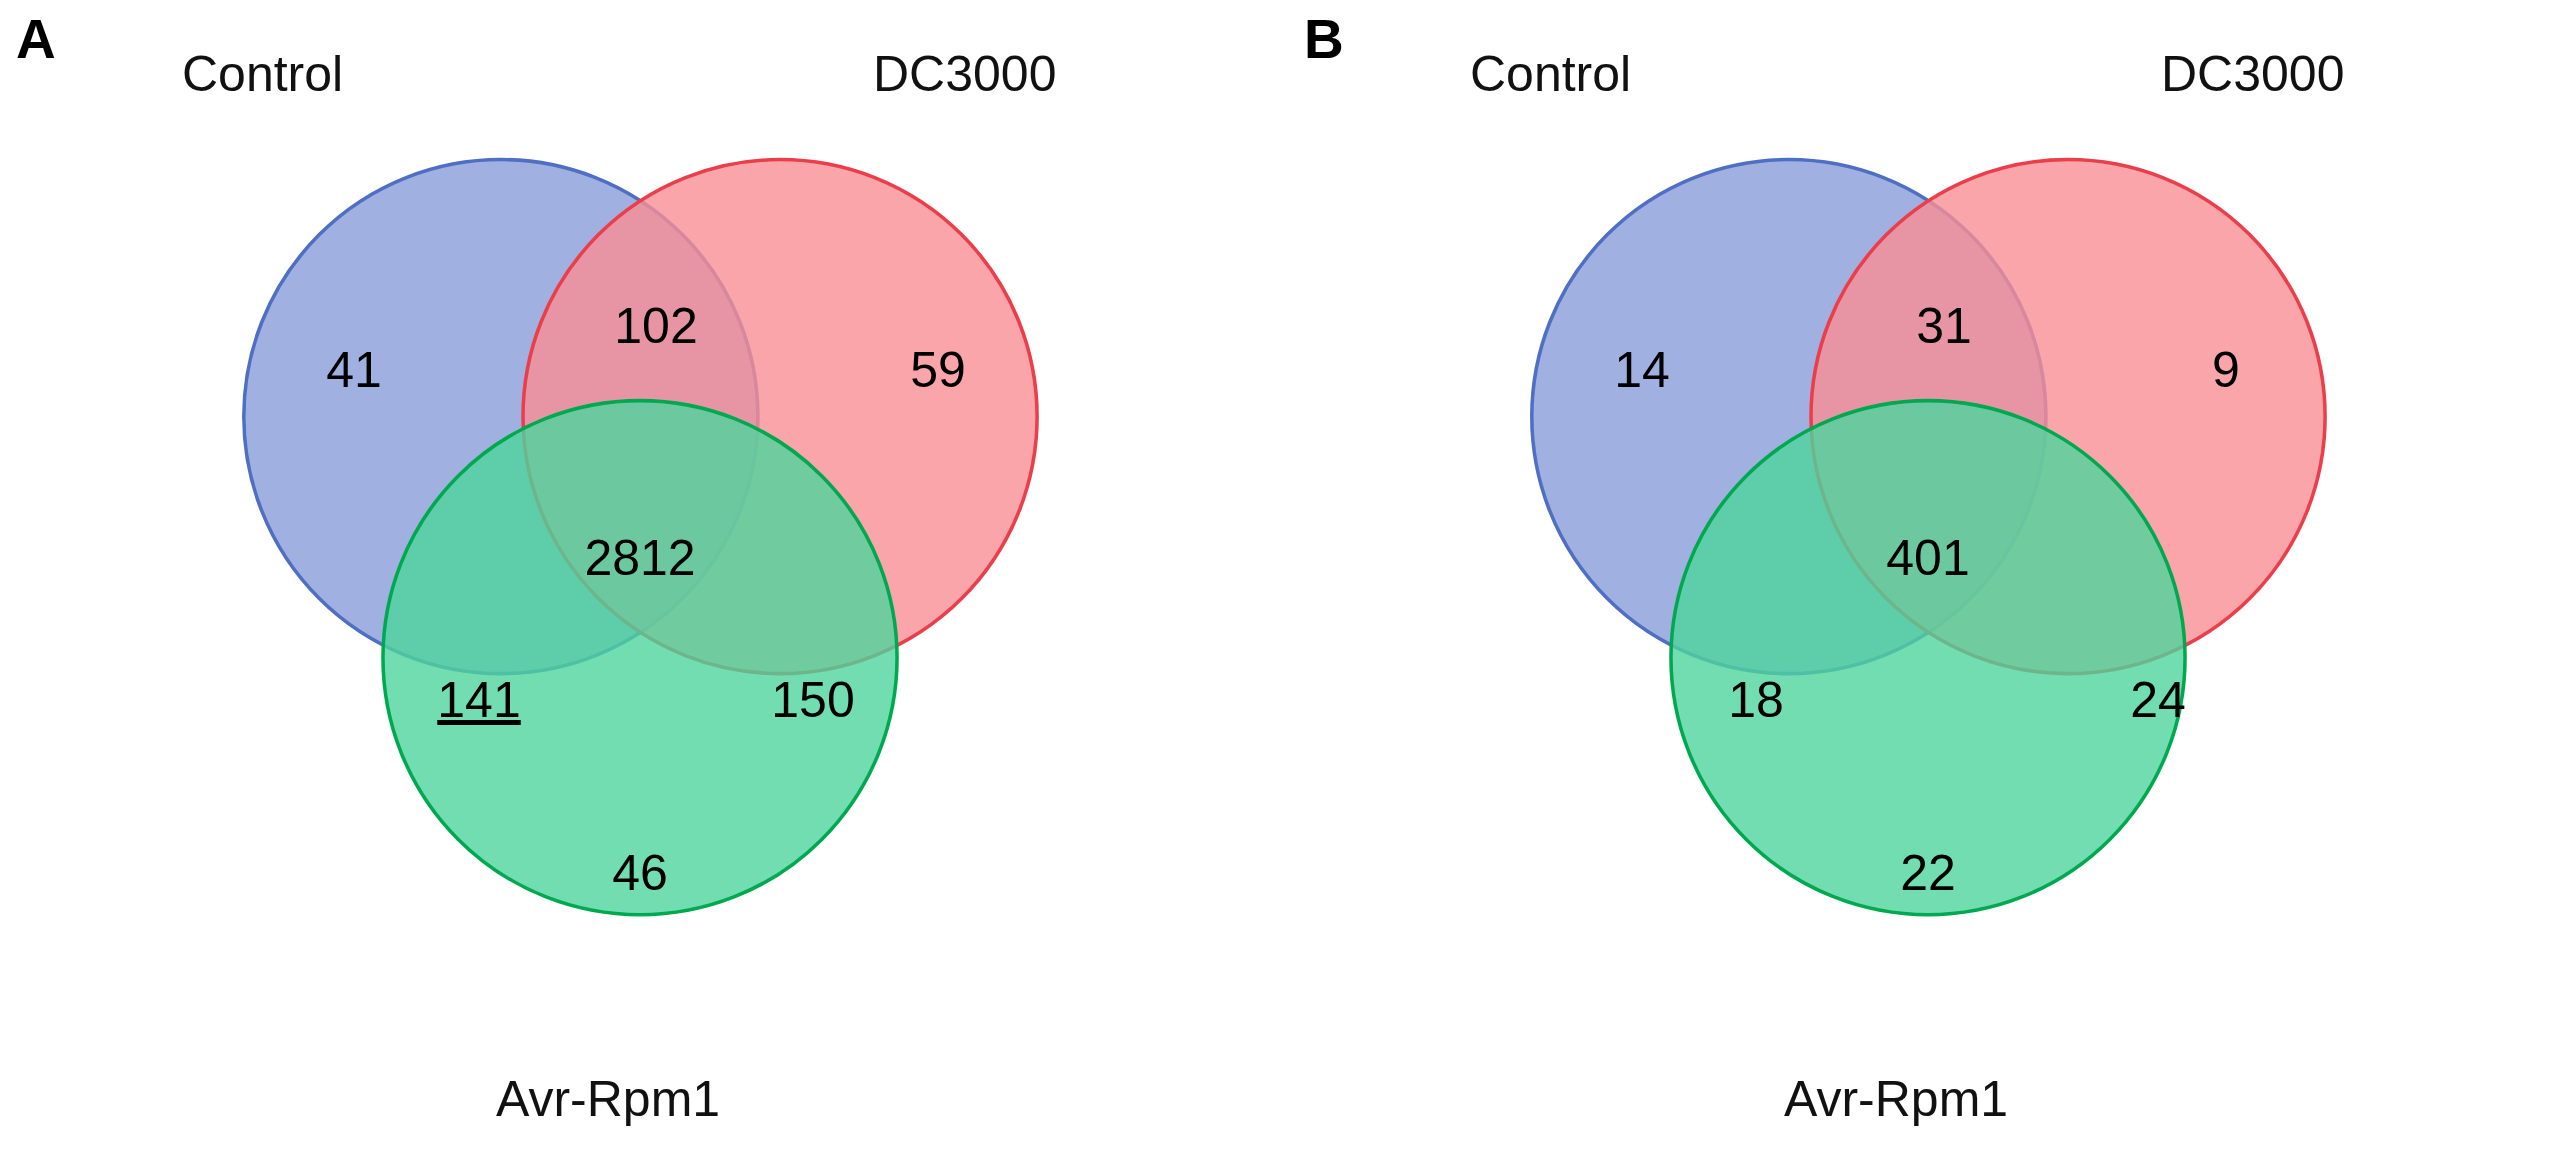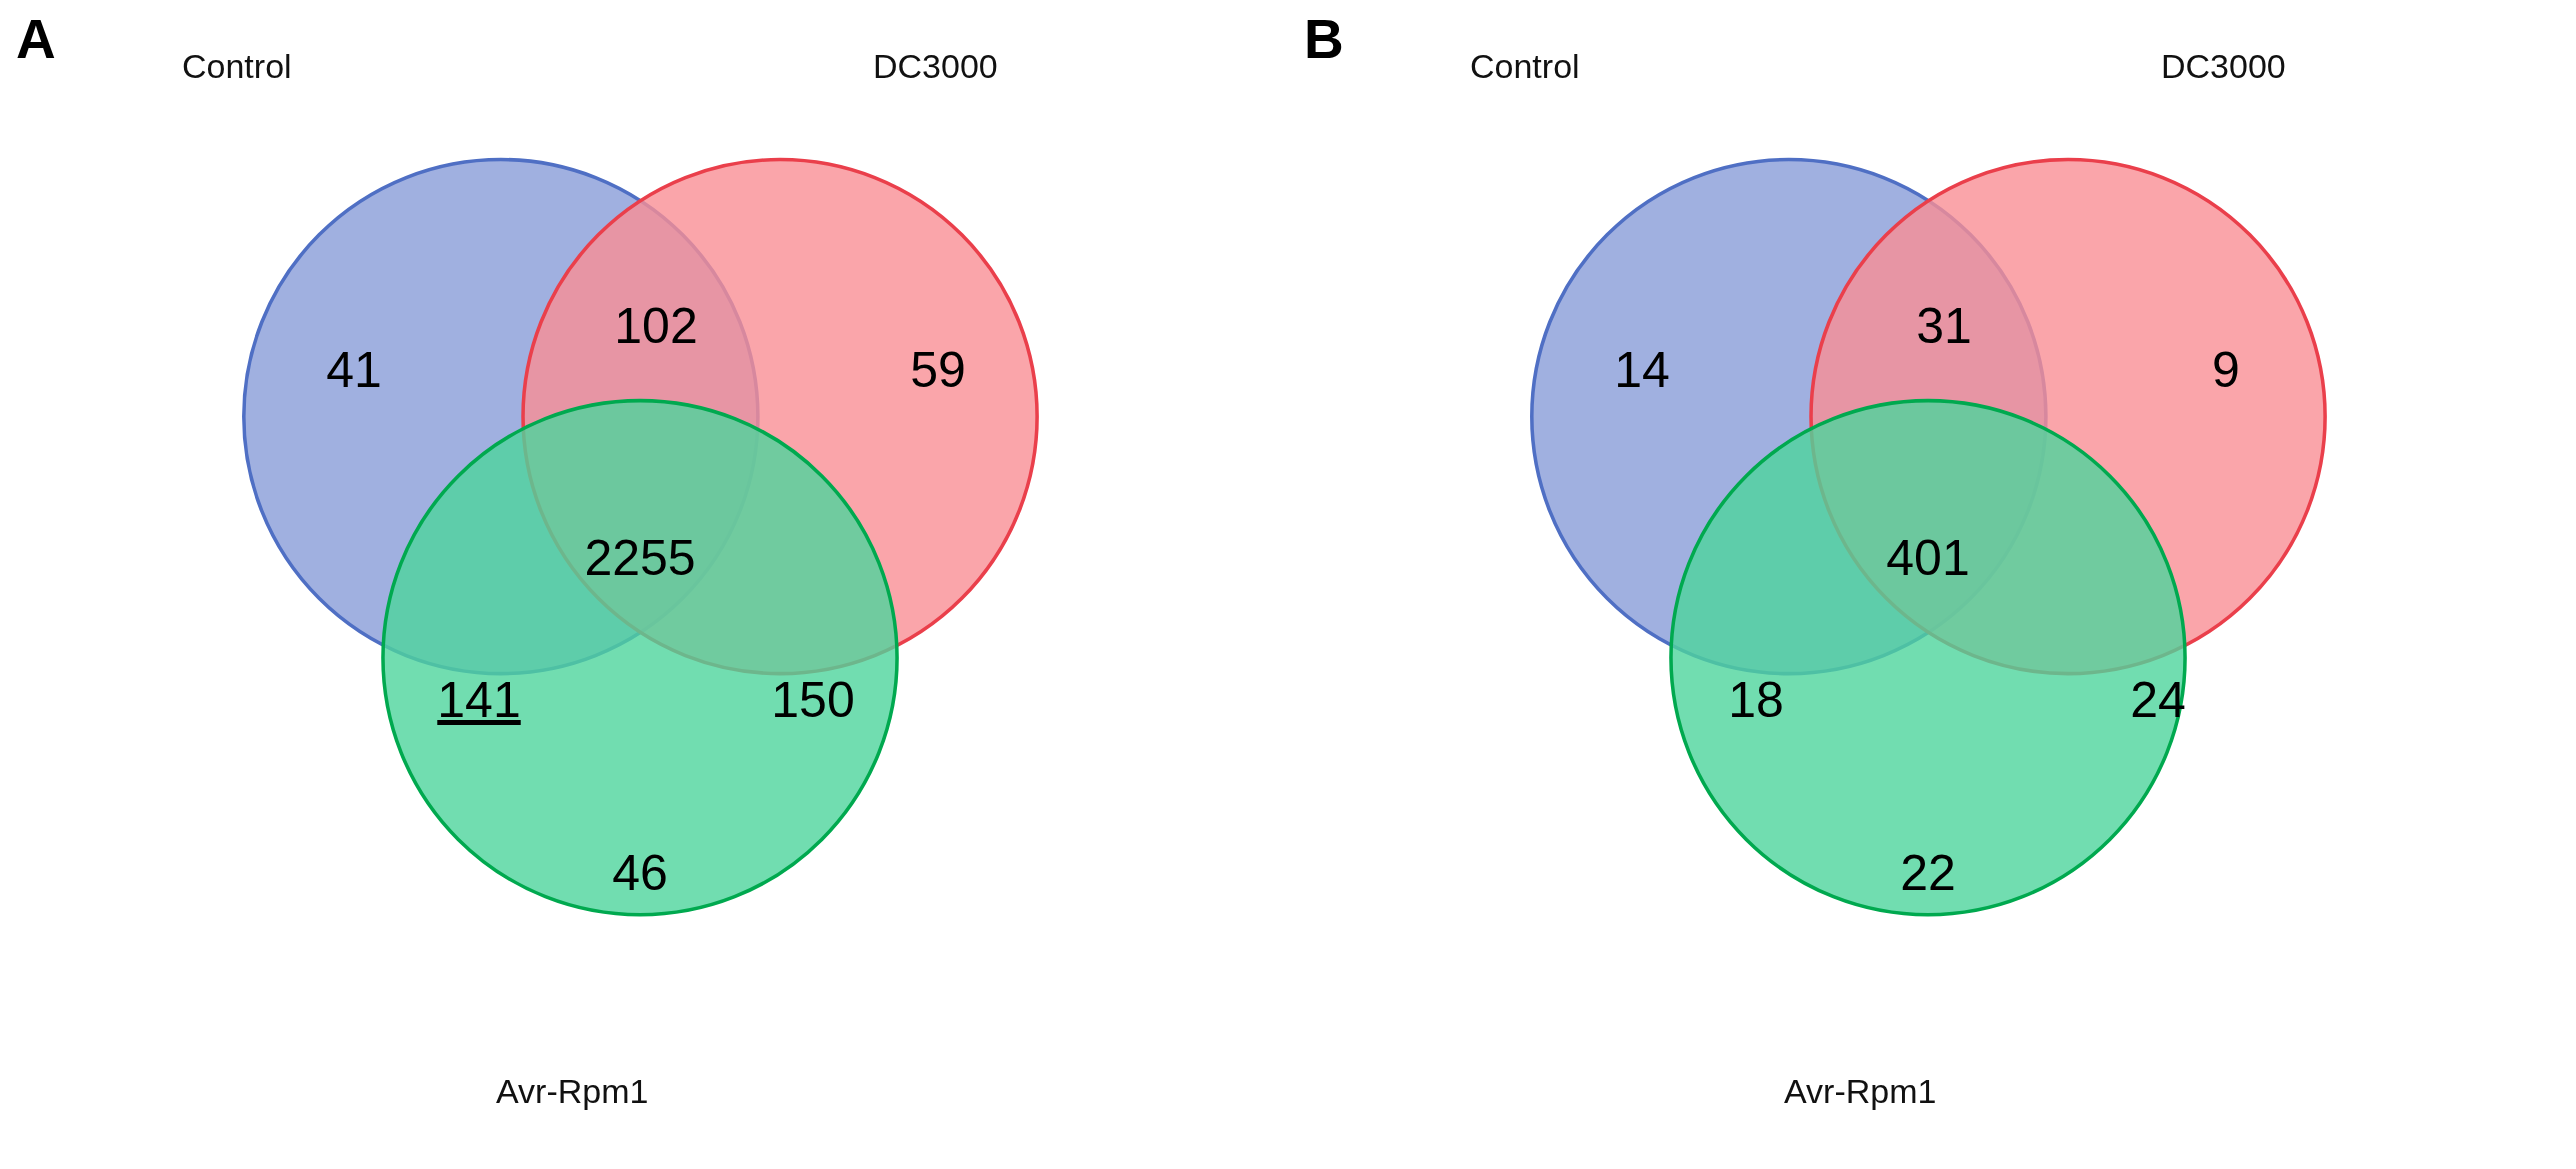--- a/index.html
+++ b/index.html
@@ -44,21 +44,21 @@
     position: absolute;
     left: 0;
     top: 0;
     width: 1288px;
     height: 1170px;
   }
 
   .venn-label {
     position: absolute;
     font-family: "Liberation Sans", sans-serif;
-    font-size: 34px;
+    font-size: 50px;
     color: #111111;
     white-space: nowrap;
     line-height: 1;
   }
   .lbl-control { }
   .lbl-dc3000  { }
   .lbl-avr     { }
 
   .venn-count {
     position: absolute;
@@ -90,21 +90,21 @@
     <div class="venn-label lbl-control" style="left:182px; top:49px;">Control</div>
     <div class="venn-label lbl-dc3000" style="left:873px; top:49px;">DC3000</div>
     <div class="venn-label lbl-avr" style="left:496px; top:1074px;">Avr-Rpm1</div>
 
     <div class="venn-count" style="left:354px; top:370px;">41</div>
     <div class="venn-count" style="left:938px; top:370px;">59</div>
     <div class="venn-count" style="left:640px; top:873px;">46</div>
     <div class="venn-count" style="left:656px; top:326px;">102</div>
     <div class="venn-count" style="left:479px; top:700px;text-decoration:underline;">141</div>
     <div class="venn-count" style="left:813px; top:700px;">150</div>
-    <div class="venn-count" style="left:640px; top:558px;">2255</div>
+    <div class="venn-count" style="left:640px; top:558px;">2812</div>
   </div>
 
   <div class="panel panel-b">
 
     <div class="panel-letter">B</div>
 
     <svg class="venn-svg" viewBox="0 0 1453 1320">
       <g>
         <circle cx="565" cy="470" r="290" fill="#8b9fd9" fill-opacity="0.82" stroke="#4f6fc4" stroke-width="4"></circle>
         <circle cx="880" cy="470" r="290" fill="#f98f95" fill-opacity="0.80" stroke="#ea3f4b" stroke-width="4"></circle>

